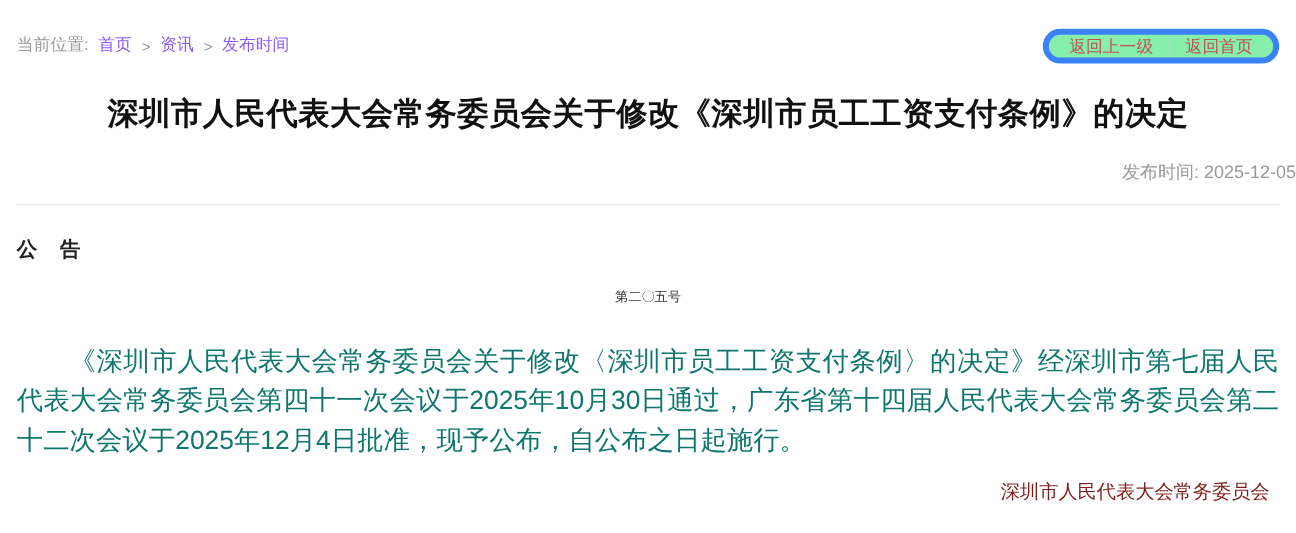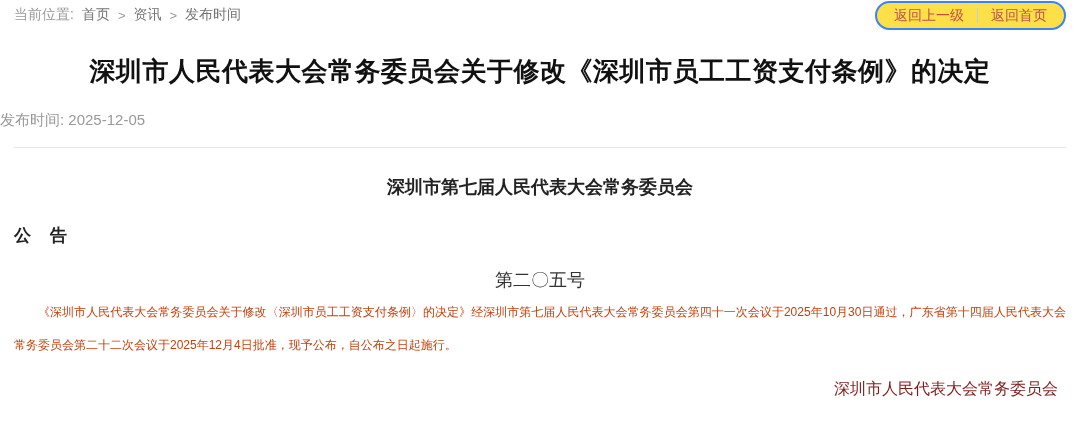--- a/index.html
+++ b/index.html
@@ -7,70 +7,70 @@
     width: 1080px; height: 444px;
     background: #ffffff;
     font-family: "Liberation Sans", "DejaVu Sans", sans-serif;
     overflow: hidden;
   }
   .page { width: 1080px; height: 444px; position: relative; }
 
   
   .topbar {
     display: flex; justify-content: space-between; align-items: flex-start;
-    padding: 1px 14px 0 14px;
+    padding: 24px 14px 0 14px;
   }
   .breadcrumb {
     display: flex; align-items: center; gap: 8px;
     font-size: 14px; color: #999; padding-top: 5px;
   }
-  .breadcrumb .crumb { color: #737373; text-decoration: none; cursor: pointer; }
+  .breadcrumb .crumb { color: #8b5cf6; text-decoration: none; cursor: pointer; }
   .breadcrumb .sep { color: #9a9a9a; font-size: 13px; }
 
   .btn-group {
     display: flex; align-items: center;
-    border: 2px solid #3b82f6; border-radius: 15px;
+    border: 5px solid #3b82f6; border-radius: 15px;
     height: 29px; padding: 0 4px;
-    background: #fde047;
+    background: #86efac;
   }
   .btn-group .btn {
     font-size: 14px; color: #bf4f4f;
     background: none; border: none; cursor: pointer;
     padding: 0 13px; line-height: 27px;
     font-family: "Liberation Sans", "DejaVu Sans", sans-serif;
   }
   .btn-group .btn-divider { width: 1px; height: 15px; background: #b9cfe7; }
 
   
   .article-title {
     text-align: center; font-size: 26px; font-weight: bold; color: #111;
     margin-top: 24px; letter-spacing: 0.5px;
   }
   .article-meta {
-    text-align: left; font-size: 15px; color: #999; margin-top: 22px;
+    text-align: right; font-size: 15px; color: #999; margin-top: 22px; padding-left: 28px;
   }
   .divider {
     height: 1px; background: #e7e7e7; margin: 17px 14px 0 14px;
   }
 
   
   .article-body { padding: 0 14px; color: #333; }
   .issuer {
     text-align: center; font-size: 18px; font-weight: bold; color: #222;
     margin-top: 27px;
   }
   .doc-type {
     text-align: left; font-size: 17px; font-weight: bold; color: #222;
     margin-top: 25px; letter-spacing: 1px;
   }
   .doc-number {
-    text-align: center; font-size: 18px; color: #333; margin-top: 21px;
+    text-align: center; font-size: 11px; color: #333; margin-top: 21px;
   }
   .body-text {
-    margin-top: 4px; font-size: 12px; line-height: 33px; color: #c2410c;
+    margin-top: 29px; font-size: 22px; line-height: 33px; color: #0f766e;
     text-indent: 2em; text-align: justify;
   }
   .signature {
     text-align: right; font-size: 16px; color: #7f1d1d;
     margin-top: 17px; padding-right: 8px;
   }
 </style>
 </head>
 <body>
 
@@ -93,21 +93,20 @@
     </div>
   </div>
 
   <h1 class="article-title">深圳市人民代表大会常务委员会关于修改《深圳市员工工资支付条例》的决定</h1>
 
   <div class="article-meta">发布时间: 2025-12-05</div>
 
   <div class="divider"></div>
 
   <div class="article-body">
-    <div class="issuer">深圳市第七届人民代表大会常务委员会</div>
     <div class="doc-type">公　告</div>
     <div class="doc-number">第二〇五号</div>
     <p class="body-text">《深圳市人民代表大会常务委员会关于修改〈深圳市员工工资支付条例〉的决定》经深圳市第七届人民代表大会常务委员会第四十一次会议于2025年10月30日通过，广东省第十四届人民代表大会常务委员会第二十二次会议于2025年12月4日批准，现予公布，自公布之日起施行。</p>
     <div class="signature">深圳市人民代表大会常务委员会</div>
 
   </div>
 
 </div>
 
 </body></html>

